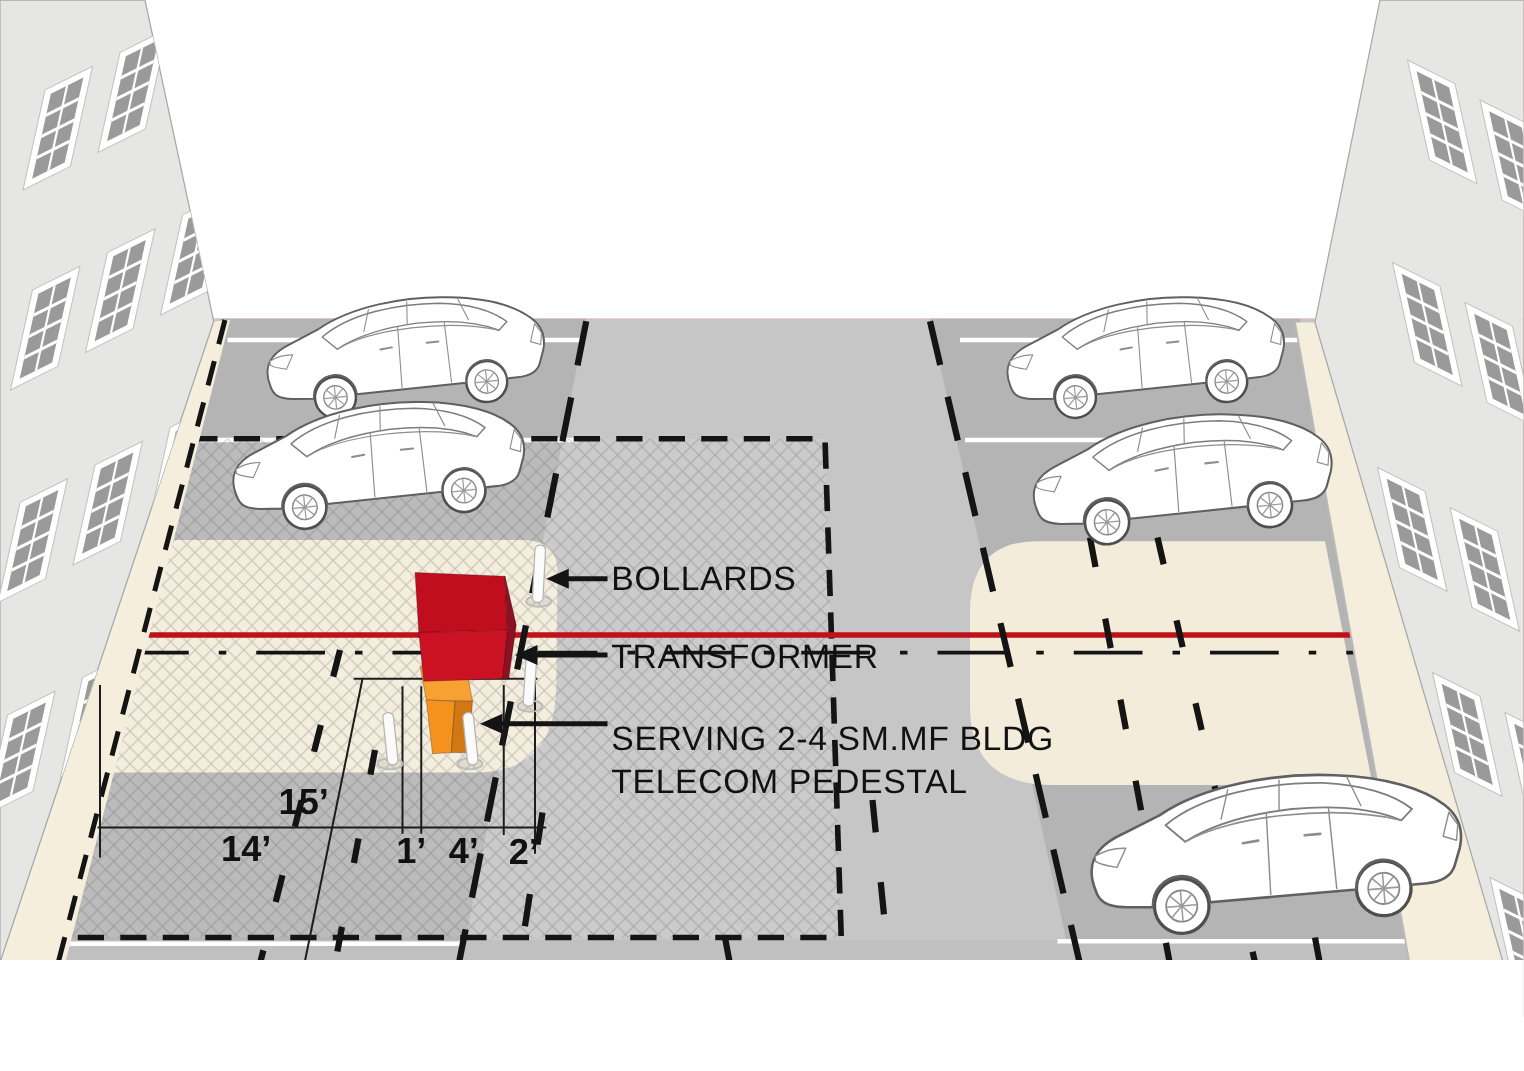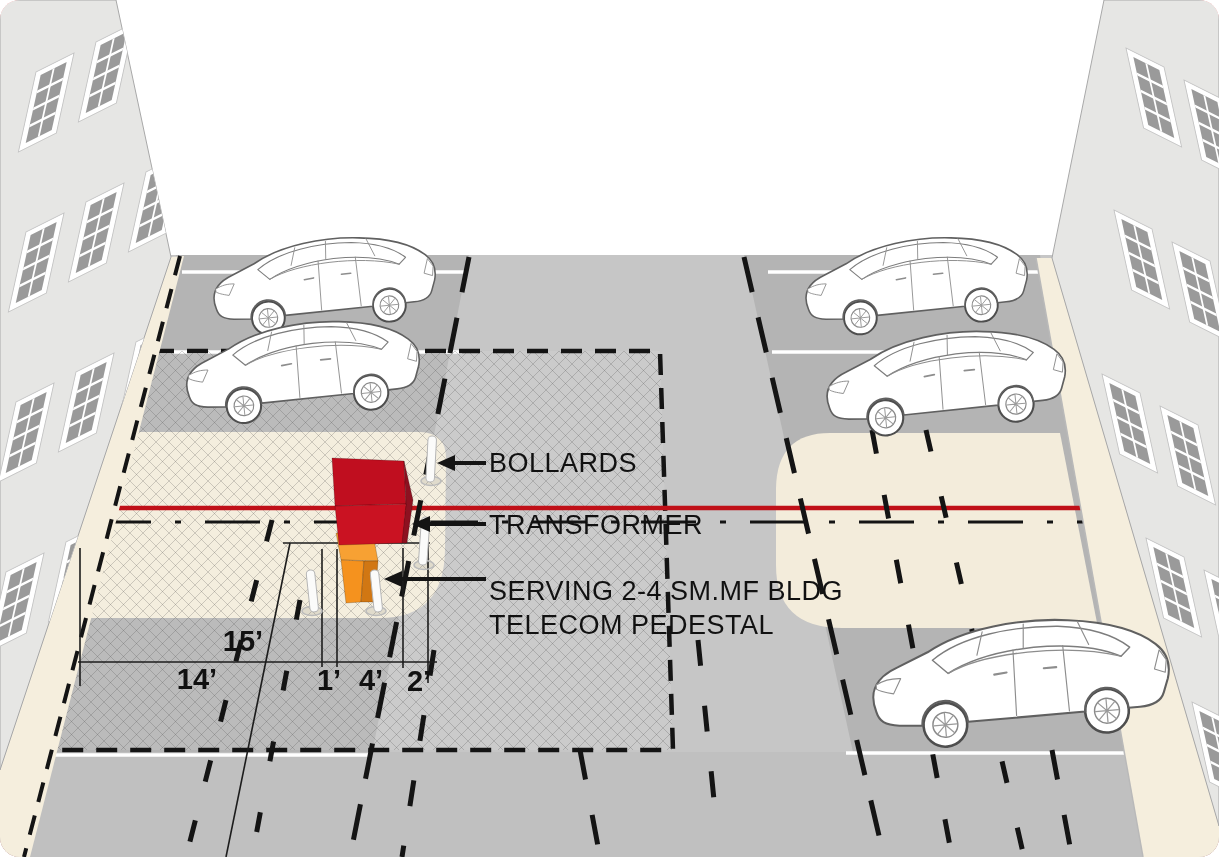--- a/index.html
+++ b/index.html
@@ -1,17 +1,17 @@
 <!DOCTYPE html>
 <html><head>
 <meta charset="utf-8">
 <style>
   html,body{margin:0;padding:0;background:#ffffff;}
-  .stage{position:relative;width:1219px;height:857px;background:#ef4444;overflow:hidden;
-         font-family:"Liberation Sans",sans-serif;border-radius:20px;}
+  .stage{position:relative;width:1219px;height:768px;background:#ef4444;overflow:hidden;
+         font-family:"Liberation Sans",sans-serif;}
   svg{display:block;}
   .callout-text{font-family:"Liberation Sans",sans-serif;font-size:27px;fill:#111;letter-spacing:.5px;}
   .dim-text{font-family:"Liberation Sans",sans-serif;font-size:29px;font-weight:700;fill:#111;}
 </style>
 </head>
 <body>
 
 <div class="stage">
 <svg width="1219" height="857" viewBox="0 0 1219 857">
   <defs>

